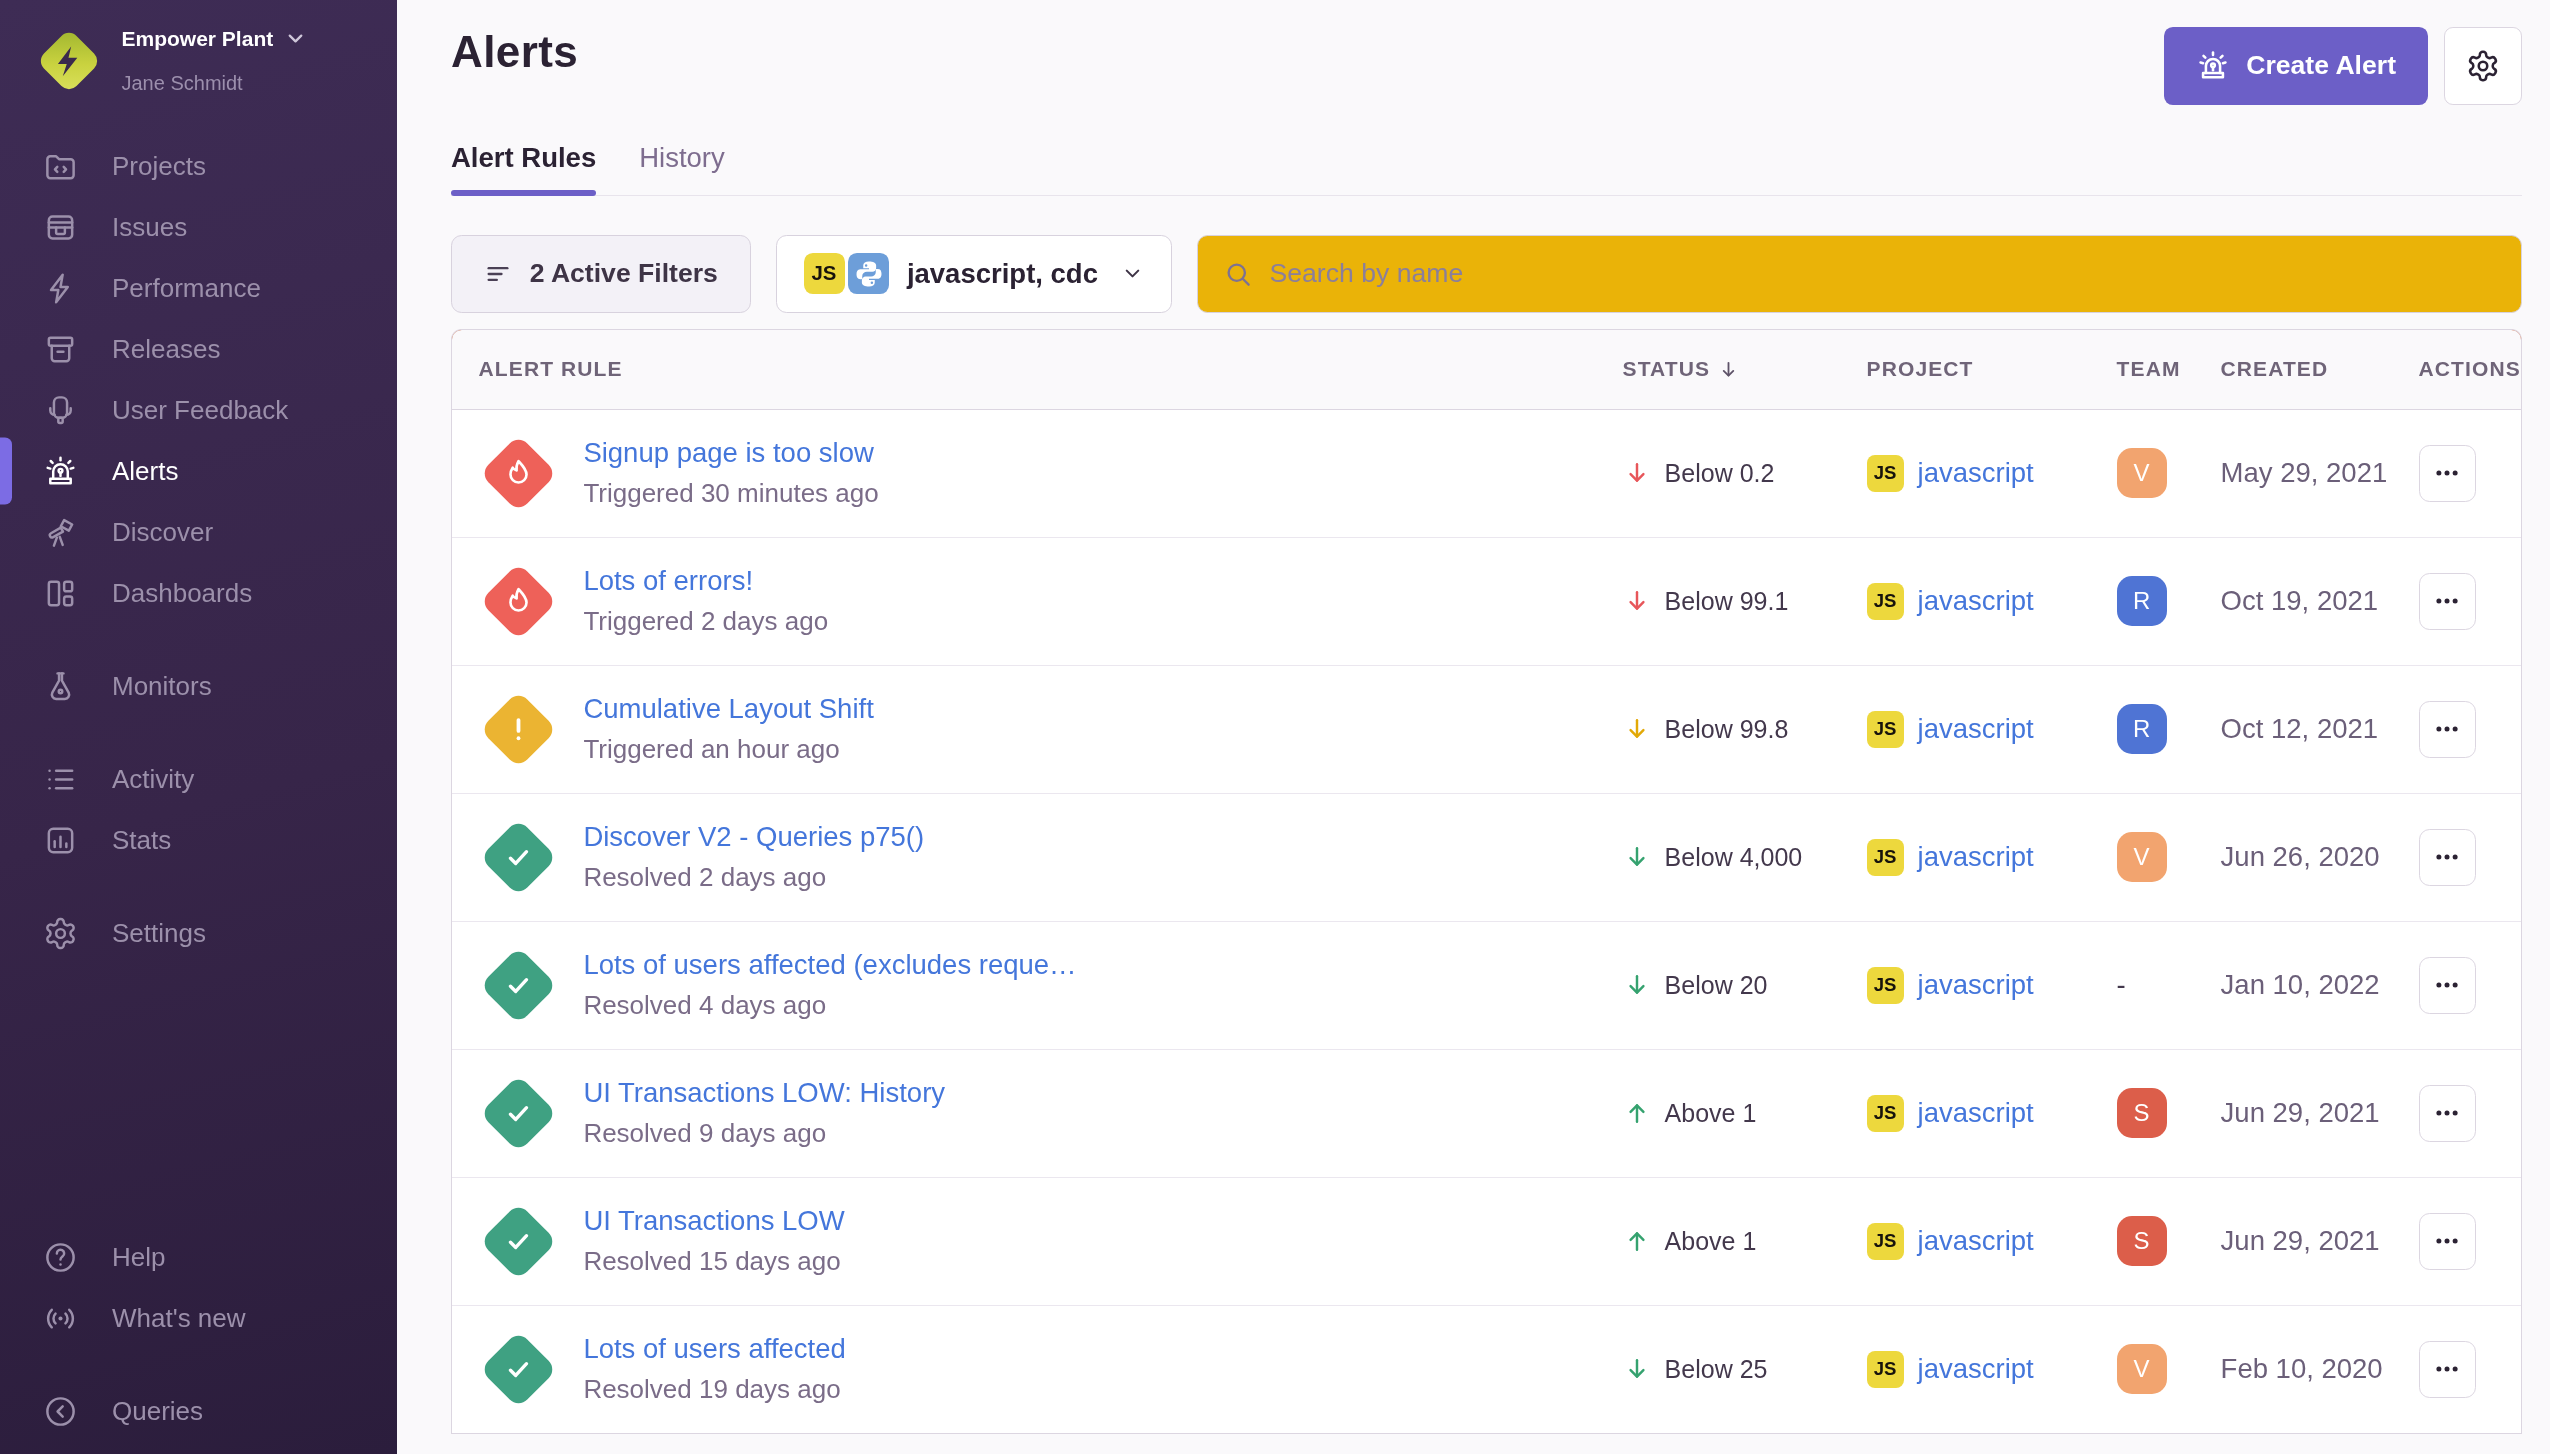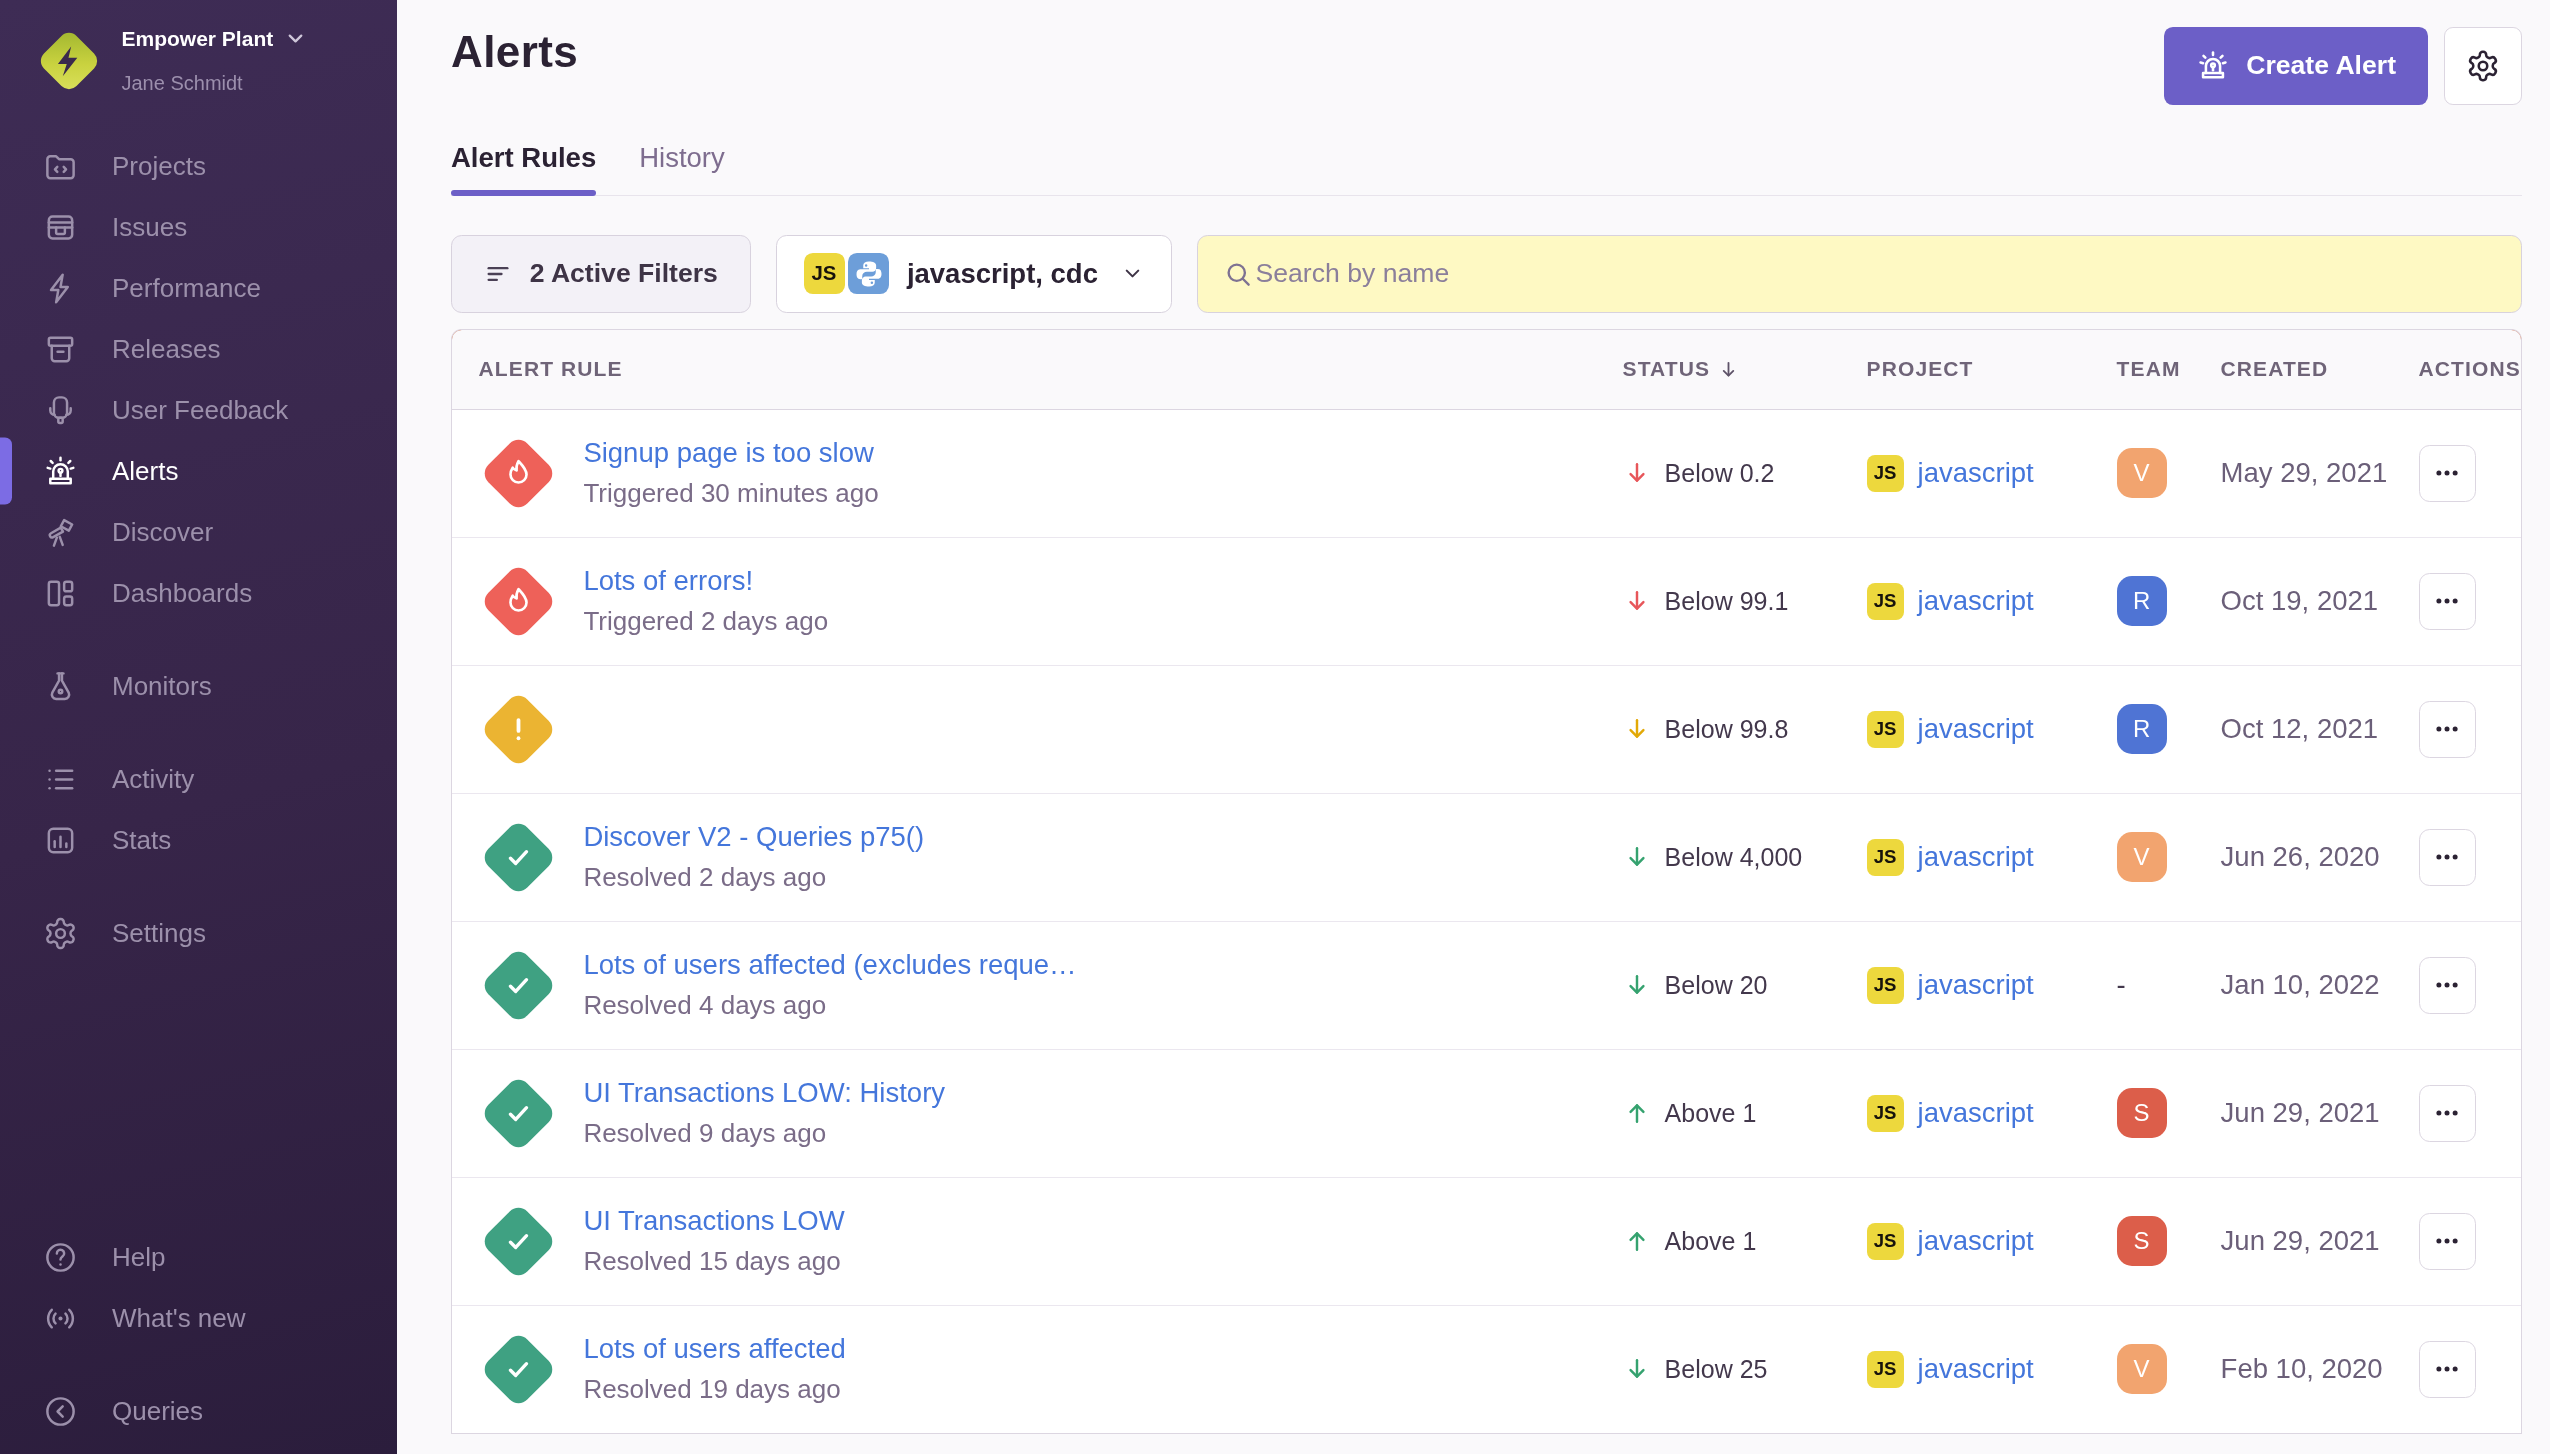--- a/index.html
+++ b/index.html
@@ -61,22 +61,22 @@
   .filter-btn svg { width:28px; height:28px; color:#4A4055; }
   .proj-select { display:flex; align-items:center; gap:17.7px; height:78px; padding:0 26.6px;
     background:#fff; border:1.8px solid #D8D2DE; border-radius:10.6px; font-size:27.5px; font-weight:700;
     color:#2B2233; font-family:inherit; cursor:pointer; }
   .badge-js-lg { width:41px; height:41px; border-radius:8.9px; background:#EDD83D; color:#17130C;
     font-weight:800; font-size:20.4px; display:flex; align-items:center; justify-content:center; }
   .badge-py { width:41px; height:41px; border-radius:8.9px; background:#6D9ED9; margin-left:-14px;
     box-shadow:0 0 0 2.7px #fff; display:flex; align-items:center; justify-content:center; }
   .badge-py svg { width:30px; height:30px; }
   .proj-select .sel-caret { width:23px; height:23px; color:#3E3446; margin-left:5.3px; }
-  .search { flex:1; display:flex; align-items:center; gap:1px; height:78px; padding:0 25px;
-    background:#fef9c3; border:1.8px solid #D8D2DE; border-radius:10.6px; }
+  .search { flex:1; display:flex; align-items:center; gap:15px; height:78px; padding:0 25px;
+    background:#eab308; border:1.8px solid #D8D2DE; border-radius:10.6px; }
   .search svg { width:30px; height:30px; color:#7E7292; flex:0 0 30px; }
   .search input { flex:1; border:none; outline:none; background:transparent; font-size:26.6px;
     color:#2B2233; font-family:inherit; }
   .search input::placeholder { color:#8B7F9B; }
 
   
   .table { margin-top:16px; background:#c2410c; border:1.8px solid #DCD6E1; border-bottom:none;
     border-radius:10.6px 10.6px 0 0; overflow:hidden; }
   .grid { display:grid; grid-template-columns:minmax(0,1fr) 244px 250px 104px 198px 129px; }
   .thead { background:#FAF9FB; border-bottom:1.8px solid #DCD6E1; height:80px; align-items:center; }
@@ -492,20 +492,24 @@
             </div>
           </div>
           <div class="row grid">
             <div class="cell c-name">
               <div class="diamond" style="background: rgb(235, 180, 50);">
                 <svg viewBox="0 0 24 24" fill="none" stroke="#fff" stroke-width="2.6" stroke-linecap="round">
                   <path d="M12 5.5v7.5"></path>
                   <path d="M12 18h.01"></path>
                 </svg>
               </div>
+              <div class="name-wrap">
+                <a class="alert-link">Cumulative Layout Shift</a>
+                <div class="alert-note">Triggered an hour ago</div>
+              </div>
             </div>
             <div class="cell c-status">
               <span class="arrow" style="color: rgb(226, 169, 7);">
                 <svg viewBox="0 0 24 24" fill="none" stroke="currentColor" stroke-width="2.1" stroke-linecap="round" stroke-linejoin="round">
                   <path d="M12 4.5v14"></path>
                   <path d="M6.5 13 12 18.5 17.5 13"></path>
                 </svg>
               </span>
               <span class="status-label">Below 99.8</span>
             </div>

